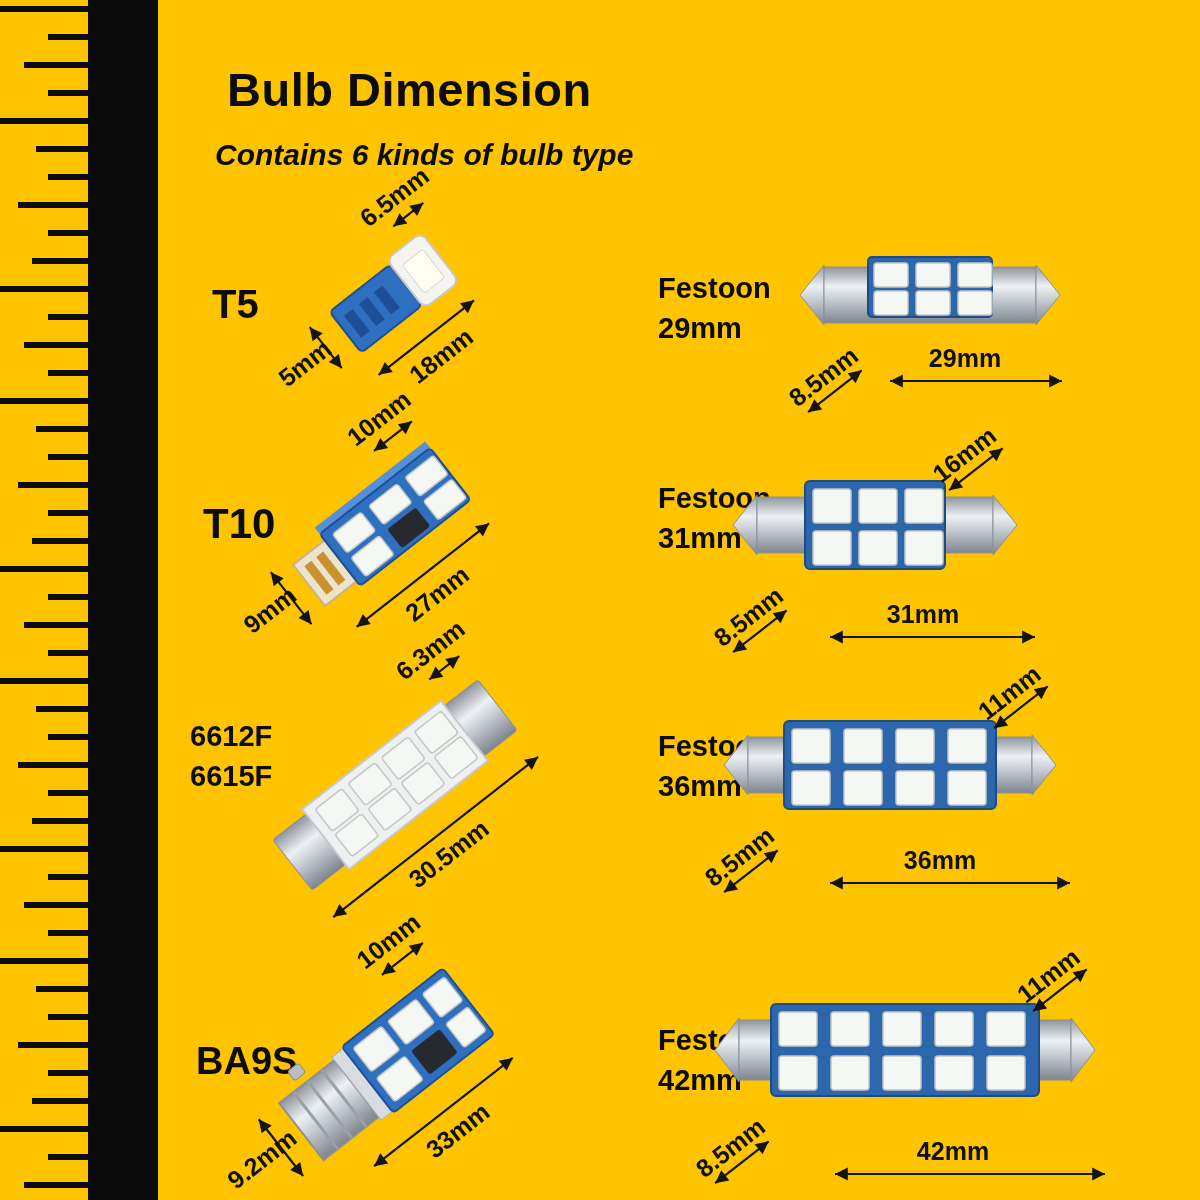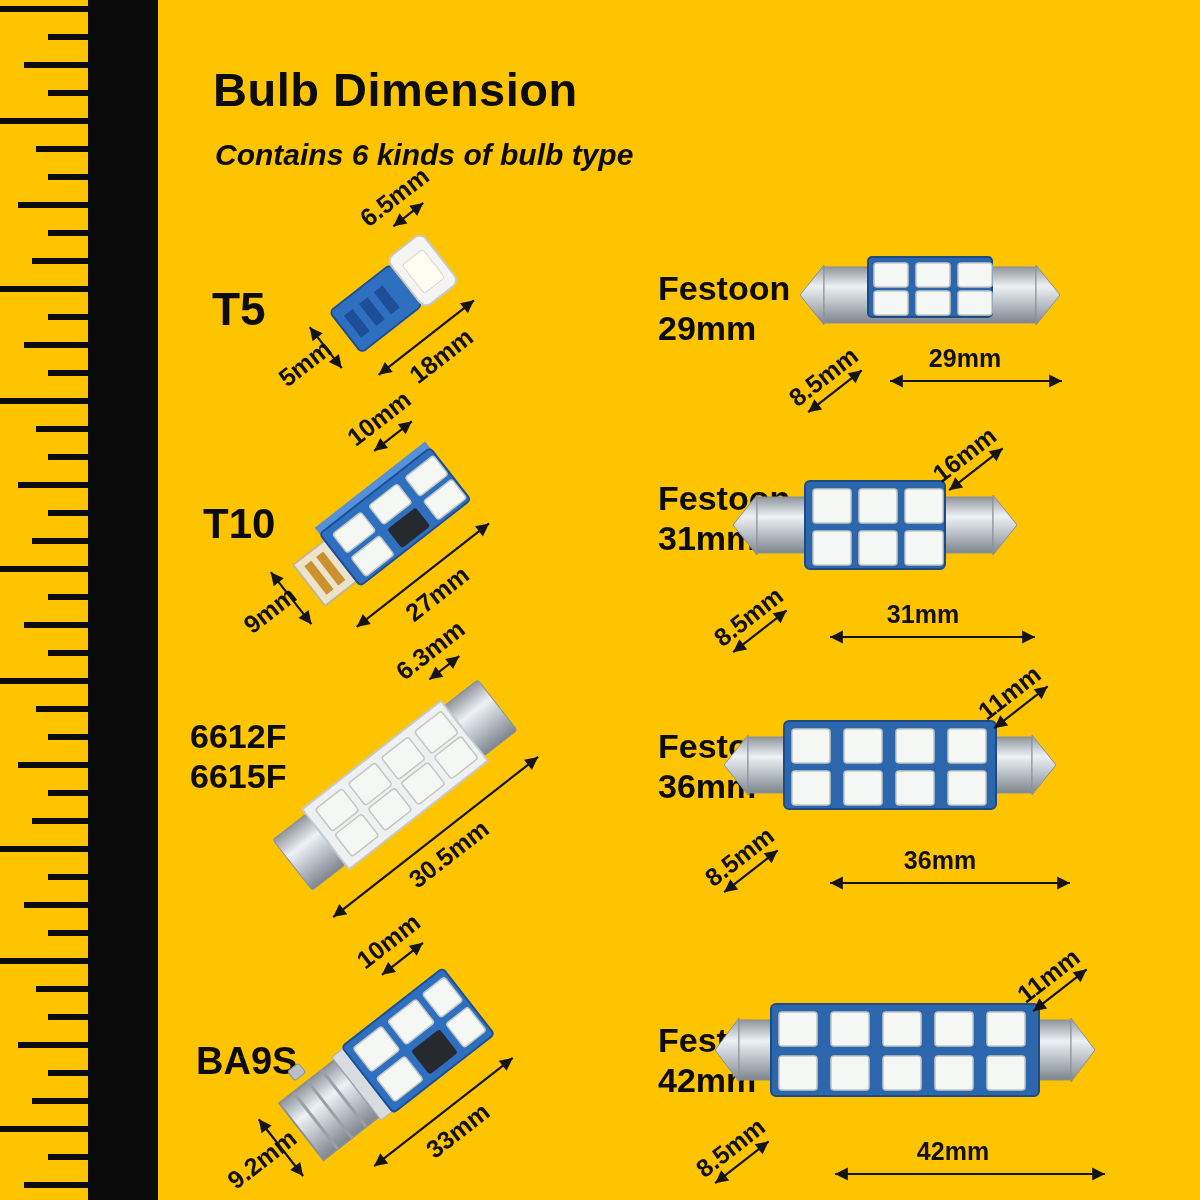--- a/index.html
+++ b/index.html
@@ -5,29 +5,29 @@
   html,body{margin:0;padding:0;}
   body{
     width:1200px;height:1200px;position:relative;overflow:hidden;
     background:#ffc400;
     font-family:"Liberation Sans", sans-serif;
     color:#0c0c0c;
   }
   .ruler-bar{position:absolute;left:88px;top:0;width:70px;height:1200px;background:#0b0b0b;}
   .tick{position:absolute;height:6px;background:#0b0b0b;}
   .title{
-    position:absolute;left:213px;top:62px;margin:0;
+    position:absolute;left:227px;top:62px;margin:0;
     font-size:47px;font-weight:800;letter-spacing:.5px;
   }
   .subtitle{
     position:absolute;left:215px;top:138px;
     font-size:30px;font-weight:700;font-style:italic;
   }
   .bulb-label{position:absolute;font-weight:800;}
-  .bulb-label.two div{line-height:40px;font-size:34px;font-weight:800;}
+  .bulb-label.two div{line-height:40px;font-size:29px;font-weight:800;}
   svg.bulb{position:absolute;overflow:visible;}
   .rot{transform:rotate(-38deg);}
   .dim line{stroke:#141414;stroke-width:2.2;marker-start:url(#arrowM);marker-end:url(#arrowM);}
   .dim text{font-size:25px;font-weight:600;fill:#111;text-anchor:middle;font-family:"Liberation Sans",sans-serif;}
   .chip{fill:#f5f7f4;stroke:#c3c8c3;stroke-width:1.5;}
 </style>
 </head>
 <body>
 
 <svg width="0" height="0" style="position:absolute" aria-hidden="true">
@@ -89,21 +89,21 @@
       <div class="tick" style="top: 1098px; left: 32px; width: 56px;"></div>
       <div class="tick" style="top: 1126px; left: 0px; width: 88px;"></div>
       <div class="tick" style="top: 1154px; left: 48px; width: 40px;"></div>
       <div class="tick" style="top: 1182px; left: 24px; width: 64px;"></div>
     </div>
 </div>
 
 <h1 class="title">Bulb Dimension</h1>
 <div class="subtitle">Contains 6 kinds of bulb type</div>
 
-<div class="bulb-label" style="left:212px;top:282px;font-size:46px">T5</div>
+<div class="bulb-label" style="left:212px;top:282px;font-size:40px">T5</div>
 <svg class="bulb rot" style="left:240px;top:200px;width:300px;height:200px" viewBox="0 0 300 200">
   <g>
     <rect x="95" y="72" width="77" height="52" rx="5" fill="#2f6fc0" stroke="#1c4f96" stroke-width="2"></rect>
     <rect x="104" y="84" width="11" height="28" fill="#1c4f96"></rect>
     <rect x="123" y="84" width="11" height="28" fill="#1c4f96"></rect>
     <rect x="142" y="84" width="11" height="28" fill="#1c4f96"></rect>
     <rect x="172" y="66" width="44" height="62" rx="8" fill="#f4f4f2" stroke="#c9c9c5" stroke-width="2"></rect>
     <rect x="181" y="80" width="26" height="36" rx="3" fill="#fffdf2" stroke="#d8d8ce"></rect>
   </g>
   <g class="dim">

